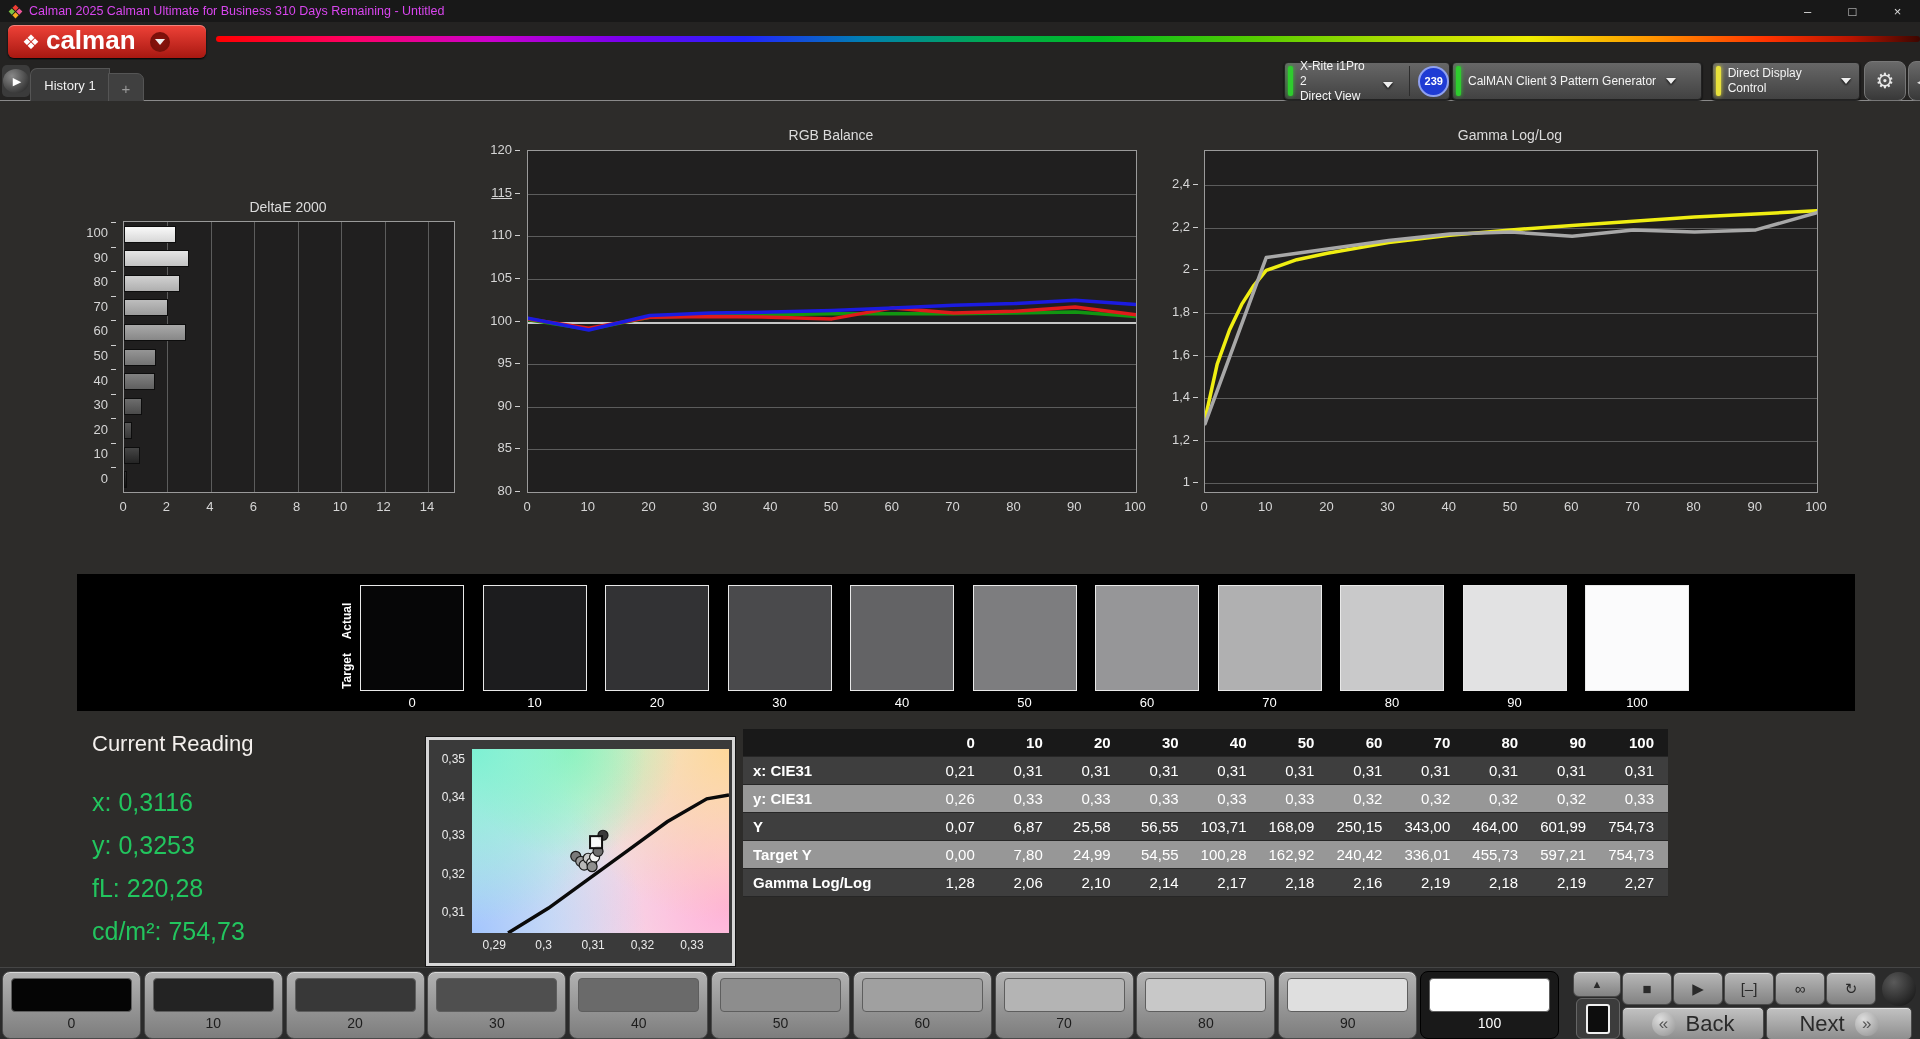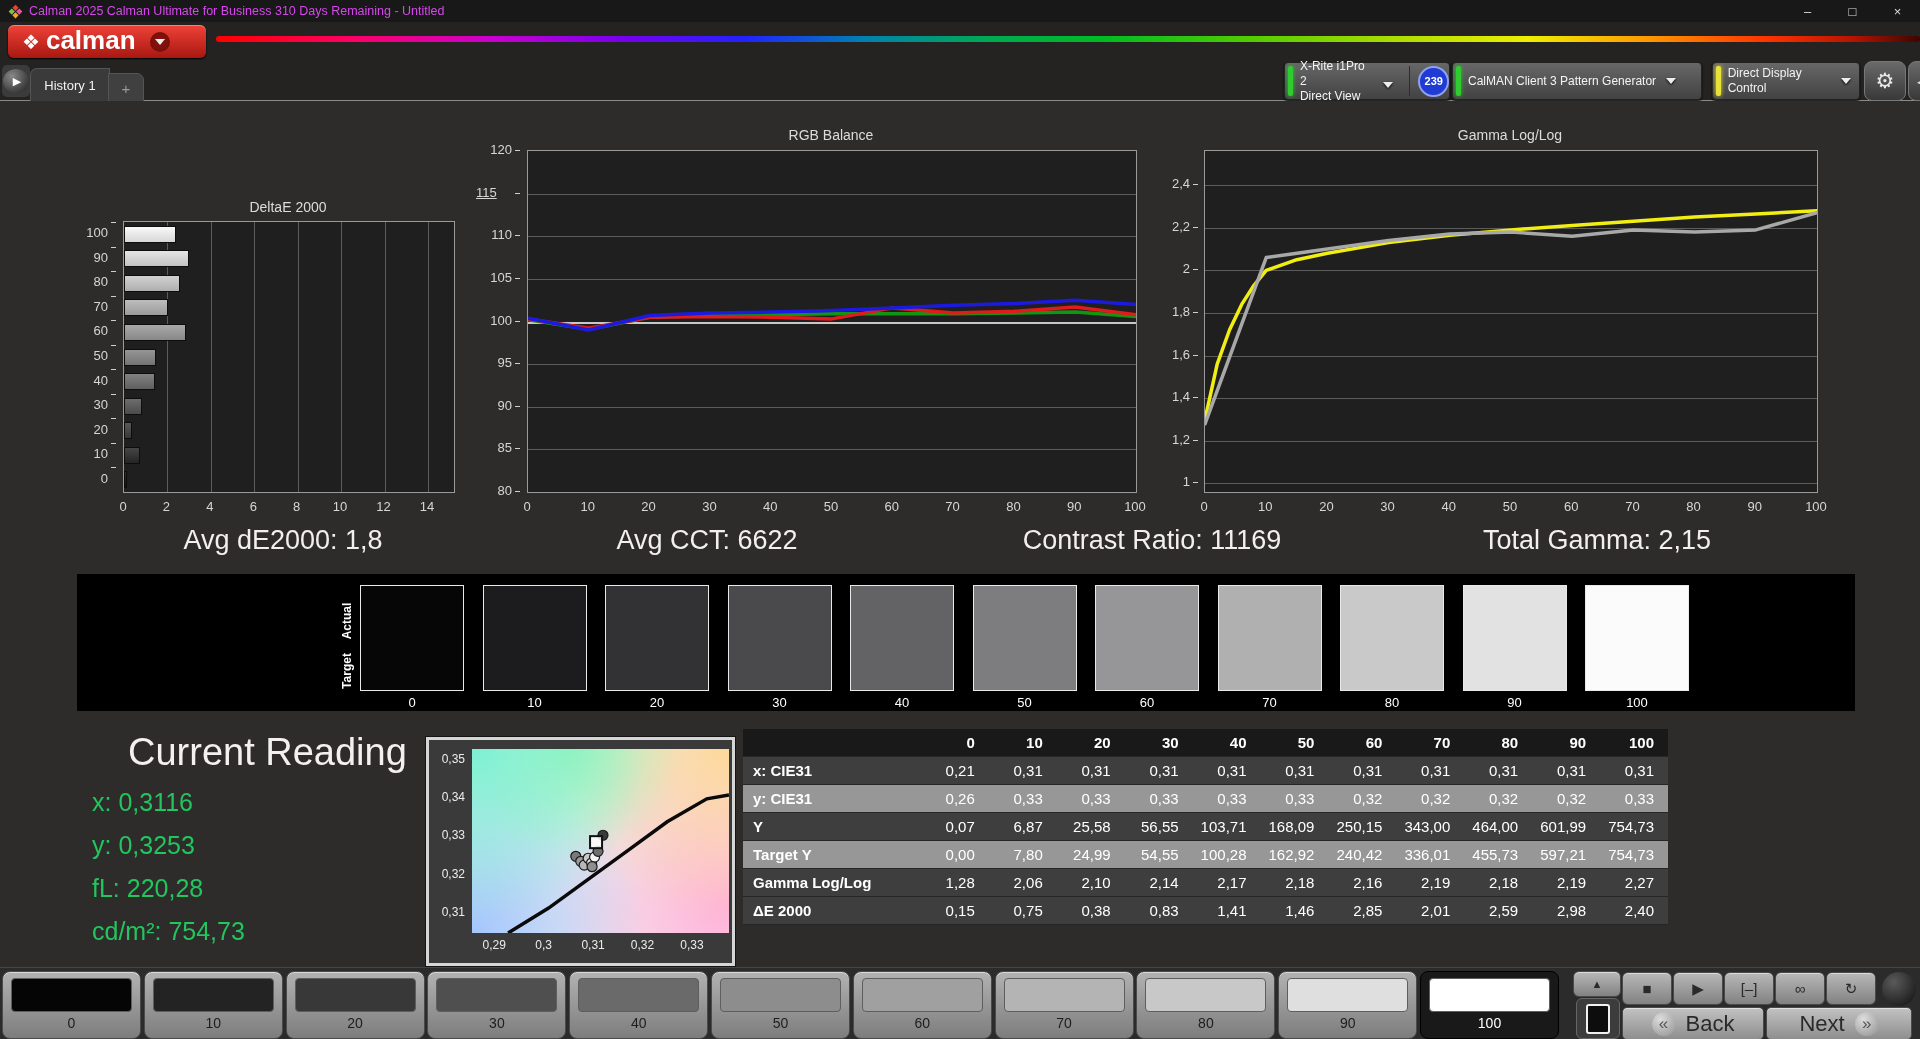--- a/index.html
+++ b/index.html
@@ -74,21 +74,21 @@
   .stats{position:absolute;left:0;top:424px;width:1920px;height:36px;}
   .stat{position:absolute;transform:translateX(-50%);font-size:27px;color:#f2efec;white-space:nowrap;}
   
   .strip{position:absolute;left:77px;top:473px;width:1778px;height:137px;background:#000;}
   .vlabel{position:absolute;width:60px;text-align:center;font-size:12px;font-weight:bold;color:#fff;
           transform:rotate(-90deg);}
   .sw{position:absolute;top:11px;width:104px;height:106px;border:1px solid #e9e9e9;box-sizing:border-box;}
   .swlab{position:absolute;top:121px;width:104px;text-align:center;font-size:13px;color:#fff;}
   
   .reading{position:absolute;left:92px;top:630px;}
-  .rtitle{position:absolute;top:0;left:0;font-size:38px;color:#f4f0ed;white-space:nowrap;margin-left:36px;}
+  .rtitle{position:absolute;top:0;left:0;font-size:22px;color:#f4f0ed;white-space:nowrap;}
   .rline{position:absolute;left:0;font-size:25px;color:#22c55e;white-space:nowrap;}
   
   .ciepanel{position:absolute;left:426px;top:636px;width:309px;height:229px;background:#3a3a3a;
             border:3px solid #d6d6d6;box-sizing:border-box;box-shadow:0 0 0 1px #141414;}
   .cieplot{position:absolute;left:43px;top:9px;width:257px;height:184px;
     background:
       radial-gradient(circle at 0% 0%,rgba(120,240,210,.95),rgba(120,240,210,0) 55%),
       radial-gradient(circle at 38% 0%,rgba(140,245,170,.8),rgba(140,245,170,0) 45%),
       radial-gradient(circle at 100% 0%,rgba(255,215,150,.95),rgba(255,215,150,0) 55%),
       radial-gradient(circle at 0% 100%,rgba(160,195,255,.95),rgba(160,195,255,0) 55%),
@@ -268,21 +268,21 @@
         <div class="axlab" style="position: absolute; right: 8px; top: 247.75px; width: 36px; text-align: right;">90</div>
         <div class="tick" style="position: absolute; right: 0px; top: 255.75px; width: 5px; height: 1px;"></div>
         <div class="axlab" style="position: absolute; right: 8px; top: 205.125px; width: 36px; text-align: right;">95</div>
         <div class="tick" style="position: absolute; right: 0px; top: 213.125px; width: 5px; height: 1px;"></div>
         <div class="axlab" style="position: absolute; right: 8px; top: 162.5px; width: 36px; text-align: right;">100</div>
         <div class="tick" style="position: absolute; right: 0px; top: 170.5px; width: 5px; height: 1px;"></div>
         <div class="axlab" style="position: absolute; right: 8px; top: 119.875px; width: 36px; text-align: right;">105</div>
         <div class="tick" style="position: absolute; right: 0px; top: 127.875px; width: 5px; height: 1px;"></div>
         <div class="axlab" style="position: absolute; right: 8px; top: 77.25px; width: 36px; text-align: right;">110</div>
         <div class="tick" style="position: absolute; right: 0px; top: 85.25px; width: 5px; height: 1px;"></div>
-        <div class="axlab" style="position: absolute; right: 8px; top: 34.625px; width: 36px; text-align: left; text-decoration: underline;">115</div>
+        <div class="axlab" style="position: absolute; right: 8px; top: 34.625px; width: 36px; text-align: right; text-decoration: underline;">115</div>
         <div class="tick" style="position: absolute; right: 0px; top: 42.625px; width: 5px; height: 1px;"></div>
         <div class="axlab" style="position: absolute; right: 8px; top: -8px; width: 36px; text-align: right;">120</div>
         <div class="tick" style="position: absolute; right: 0px; top: 0px; width: 5px; height: 1px;"></div>
       </div>
     <div id="rgb-plot" class="plot" style="left:527px;top:49px;width:608px;height:341px;">
         <div class="gridh" style="top: 298.375px;"></div>
         <div class="gridh" style="top: 255.75px;"></div>
         <div class="gridh" style="top: 213.125px;"></div>
         <div class="gridh bright" style="top: 170.5px;"></div>
         <div class="gridh" style="top: 127.875px;"></div>
@@ -348,26 +348,20 @@
         <div class="axlab" style="position: absolute; left: 168.6px; width: 30px; text-align: center; top: 2px;">30</div>
         <div class="axlab" style="position: absolute; left: 229.8px; width: 30px; text-align: center; top: 2px;">40</div>
         <div class="axlab" style="position: absolute; left: 291px; width: 30px; text-align: center; top: 2px;">50</div>
         <div class="axlab" style="position: absolute; left: 352.2px; width: 30px; text-align: center; top: 2px;">60</div>
         <div class="axlab" style="position: absolute; left: 413.4px; width: 30px; text-align: center; top: 2px;">70</div>
         <div class="axlab" style="position: absolute; left: 474.6px; width: 30px; text-align: center; top: 2px;">80</div>
         <div class="axlab" style="position: absolute; left: 535.8px; width: 30px; text-align: center; top: 2px;">90</div>
         <div class="axlab" style="position: absolute; left: 597px; width: 30px; text-align: center; top: 2px;">100</div>
       </div>
 
-    <div class="stats" id="stats">
-        <div class="stat" style="left: 283px;">Avg dE2000: 1,8</div>
-        <div class="stat" style="left: 707px;">Avg CCT: 6622</div>
-        <div class="stat" style="left: 1152px;">Contrast Ratio: 11169</div>
-        <div class="stat" style="left: 1597px;">Total Gamma: 2,15</div>
-      </div>
 
     <div class="strip" id="strip">
         <div class="vlabel" style="left: 240px; top: 40px;">Actual</div>
         <div class="vlabel" style="left: 240px; top: 90px;">Target</div>
         <div class="sw" style="left: 283px; background: rgb(6, 6, 7);"></div>
         <div class="swlab" style="left: 283px;">0</div>
         <div class="sw" style="left: 405.5px; background: rgb(28, 28, 30);"></div>
         <div class="swlab" style="left: 405.5px;">10</div>
         <div class="sw" style="left: 528px; background: rgb(50, 50, 52);"></div>
         <div class="swlab" style="left: 528px;">20</div>
@@ -507,34 +501,20 @@
           <div class="vc">2,10</div>
           <div class="vc">2,14</div>
           <div class="vc">2,17</div>
           <div class="vc">2,18</div>
           <div class="vc">2,16</div>
           <div class="vc">2,19</div>
           <div class="vc">2,18</div>
           <div class="vc">2,19</div>
           <div class="vc">2,27</div>
         </div>
-        <div class="trow dark">
-          <div class="lc">ΔE 2000</div>
-          <div class="vc">0,15</div>
-          <div class="vc">0,75</div>
-          <div class="vc">0,38</div>
-          <div class="vc">0,83</div>
-          <div class="vc">1,41</div>
-          <div class="vc">1,46</div>
-          <div class="vc">2,85</div>
-          <div class="vc">2,01</div>
-          <div class="vc">2,59</div>
-          <div class="vc">2,98</div>
-          <div class="vc">2,40</div>
-        </div>
       </div>
   </div>
 
   <div class="bottombar" id="bottombar">
     <div class="smallbtn" style="left:1573px;top:3px;width:46px;height:24px;font-size:11px;">
       <span>▲</span>
     </div>
     <div class="winpatchbtn">
       <div class="inner"></div>
     </div>

